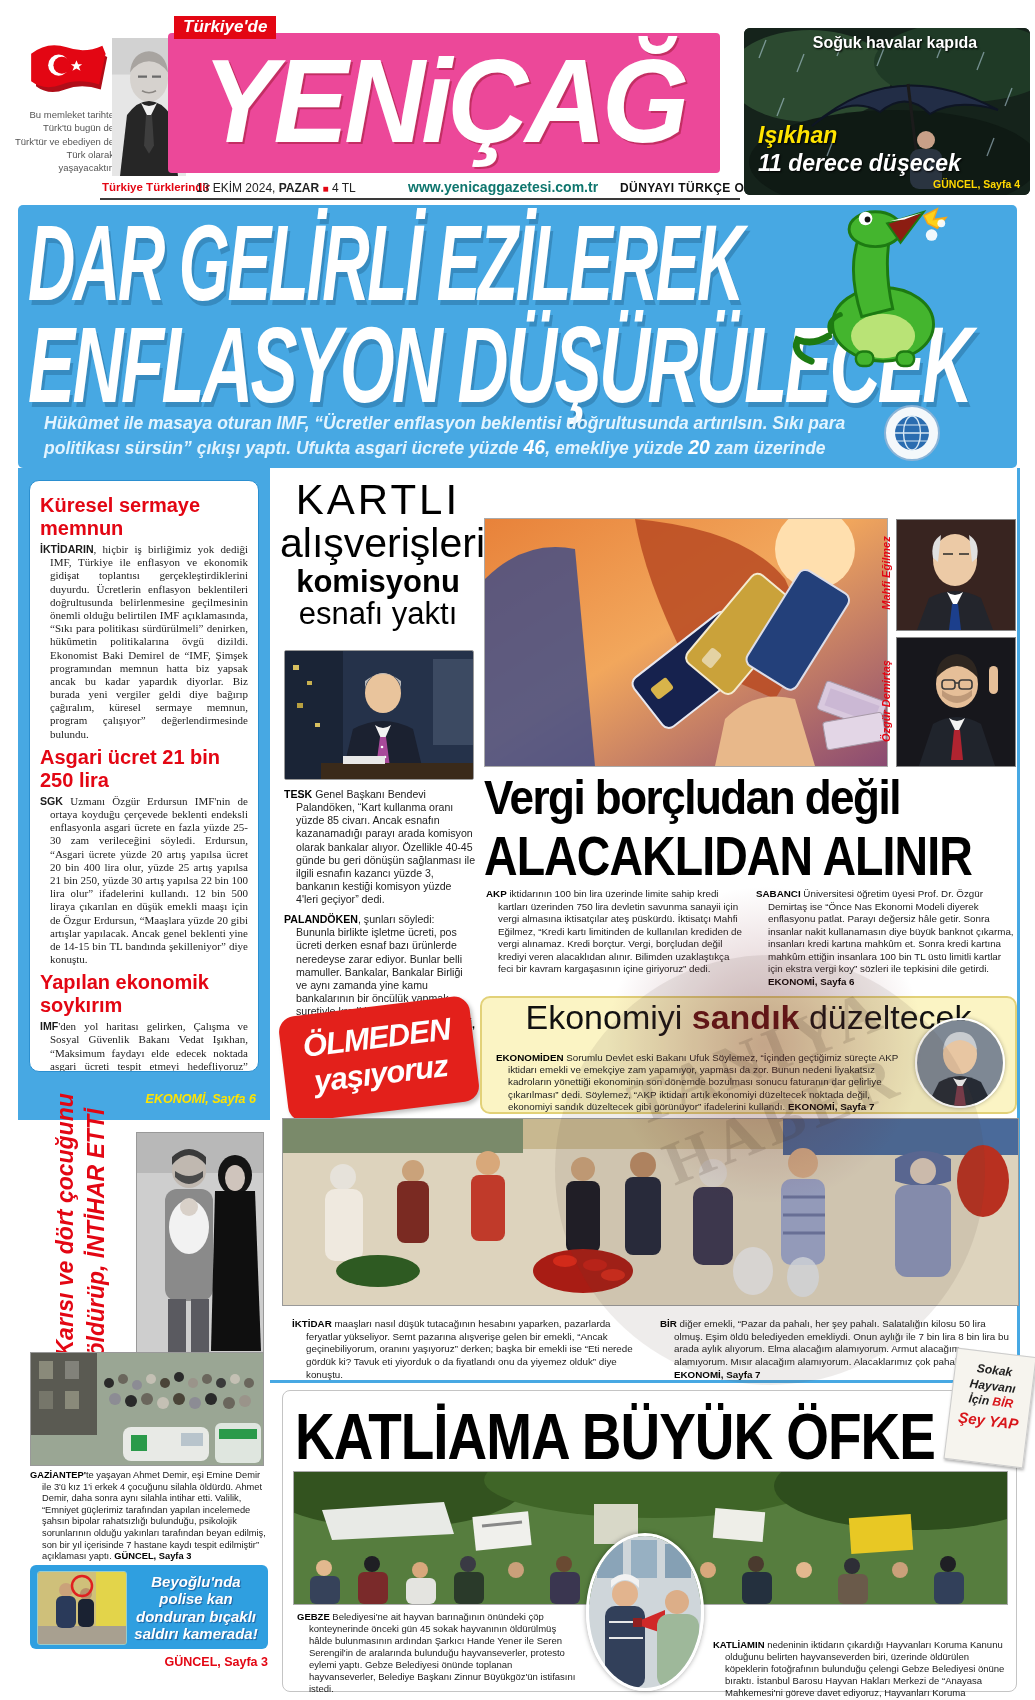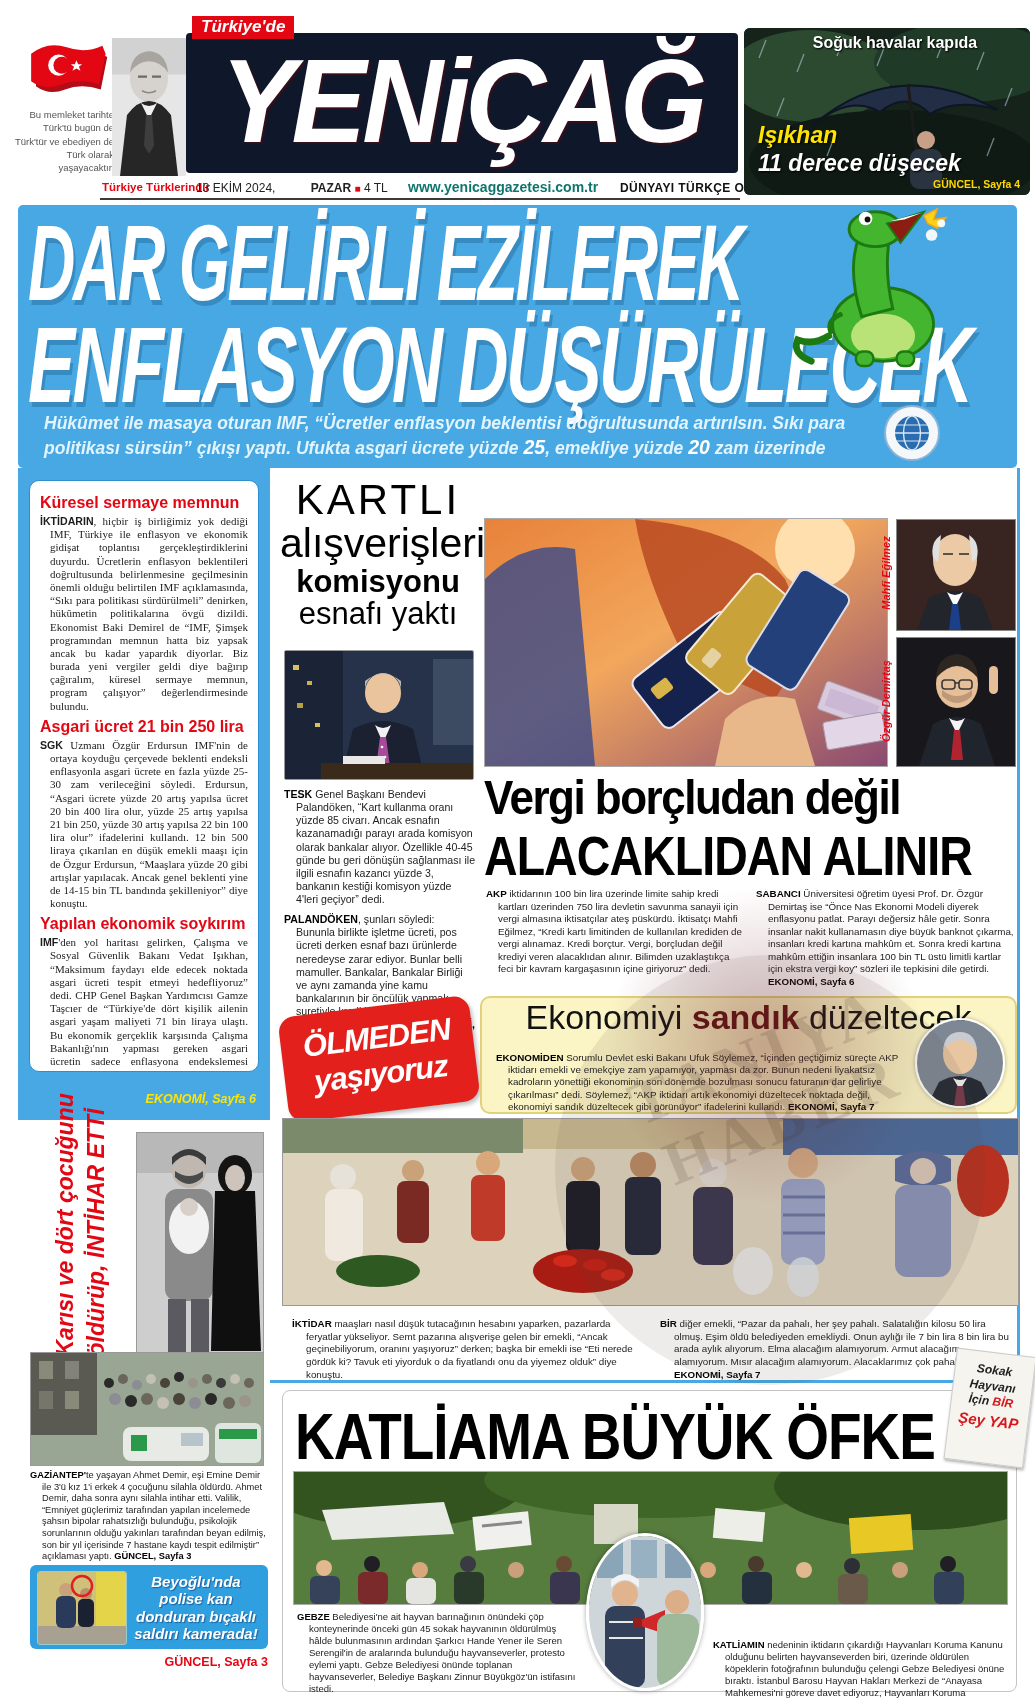--- a/index.html
+++ b/index.html
@@ -2,30 +2,30 @@
 <html lang="tr"><head>
 <meta charset="utf-8">
 <style>
   html,body{margin:0;padding:0;background:#fff;}
   .page{position:relative;width:1035px;height:1700px;background:#fff;overflow:hidden;
         font-family:"Liberation Sans",sans-serif;color:#111;}
   .abs{position:absolute;}
 
   
   .motto{left:14px;top:108px;width:100px;text-align:right;font-size:9.5px;color:#555;line-height:1.4;}
-  .logo-block{left:186px;top:33px;width:552px;height:140px;background:#0f172a;border-radius:4px;}
+  .logo-block{left:168px;top:33px;width:552px;height:140px;background:#ec4899;border-radius:4px;}
   .kicker{position:absolute;left:6px;top:-17px;background:#e30613;color:#fff;font-weight:bold;
           font-style:italic;font-size:17px;padding:1px 9px 2px;}
   .logo-text{position:absolute;left:0;top:0;width:100%;height:140px;line-height:138px;text-align:center;
           color:#fff;font-weight:bold;font-style:italic;font-size:112px;letter-spacing:-4px;
           transform:scale(1.0,1.06);transform-origin:center;white-space:nowrap;
           text-shadow:2px 2px 0 rgba(120,0,0,.35);}
   .slogan{left:102px;top:181px;font-size:11.5px;font-weight:bold;color:#e30613;}
   .dateline{left:196px;top:181px;font-size:12px;color:#222;}
-  .dateline b{font-weight:bold;margin-left:32px;}
+  .dateline b{font-weight:bold;}
   .sq{color:#e30613;font-size:10px;}
   .website{left:408px;top:179px;font-size:14px;font-weight:bold;color:#0f766e;}
   .tagline{left:620px;top:181px;font-size:12px;font-weight:bold;letter-spacing:.4px;color:#111;}
   .mast-rule{left:100px;top:198px;width:640px;height:2px;background:#3a3a3a;}
   .weather{left:744px;top:28px;width:286px;height:167px;border-radius:6px;overflow:hidden;background:#15231b;}
   .weather-title{position:absolute;left:0;top:6px;width:100%;text-align:center;color:#fff;
           font-weight:bold;font-size:16px;text-shadow:1px 1px 2px #000;padding-left:8px;}
   .weather-hi{position:absolute;left:14px;top:94px;color:#ffe400;font-weight:bold;font-style:italic;
           font-size:23px;text-shadow:1px 1px 2px #000;}
   .weather-l2{position:absolute;left:14px;top:122px;color:#fff;font-weight:bold;font-style:italic;
@@ -44,21 +44,21 @@
   .hero-sub .num{color:#fff;font-size:19.5px;}
   .imf-badge{position:absolute;left:866px;top:200px;width:56px;height:56px;}
   .dino{position:absolute;left:768px;top:-6px;width:165px;height:172px;}
 
   
   .content-frame{left:270px;top:468px;width:747px;height:912px;border-right:3px solid #47a8e3;
           border-bottom:3px solid #47a8e3;pointer-events:none;}
   .left-strip{left:18px;top:468px;width:252px;height:652px;background:#47a8e3;}
   .left-card{position:absolute;left:11px;top:12px;width:230px;height:592px;background:#fff;
           border-radius:10px;border:1px solid #2b8fd0;padding:8px 10px;box-sizing:border-box;overflow:hidden;}
-  .red-h{color:#e30613;font-size:16px;font-weight:bold;margin:5px 0 3px;}
+  .red-h{color:#e30613;font-size:20px;font-weight:bold;margin:5px 0 3px;}
   .serif-p{font-family:"Liberation Serif",serif;font-size:11px;line-height:1.2;text-align:justify;
           padding-left:10px;text-indent:-10px;margin:0 0 5px;color:#1c1c1c;}
   .lead{font-weight:bold;font-family:"Liberation Sans",sans-serif;font-size:10.6px;}
   .left-tag{position:absolute;right:14px;bottom:14px;color:#ffe400;font-weight:bold;
           font-style:italic;font-size:12.5px;}
 
   
   .mid-col{left:280px;top:478px;width:196px;text-align:center;color:#000;}
   .mid-h1{font-size:42px;font-weight:500;letter-spacing:3px;line-height:1.05;}
   .mid-h2{font-size:41px;font-weight:400;line-height:1.06;}
@@ -242,21 +242,21 @@
         <circle cx="84" cy="20" r="3" fill="#111"></circle>
       <path d="M142 16 l14 -7 -4 11 13 -2 -9 11 -10 -5 Z" fill="#ffd21a" stroke="#f5a61a" stroke-width="1.5"></path>
       <circle cx="150" cy="36" r="6" fill="#fff" opacity="0.92"></circle>
       <circle cx="160" cy="24" r="4" fill="#fff" opacity="0.92"></circle>
       <path d="M56 118 q-14 6 -10 18" stroke="#1d7a12" stroke-width="5" fill="none" stroke-linecap="round"></path>
       <rect x="72" y="156" width="18" height="15" rx="7" fill="#44b52e" stroke="#1d7a12" stroke-width="2.5"></rect>
       <rect x="114" y="156" width="18" height="15" rx="7" fill="#44b52e" stroke="#1d7a12" stroke-width="2.5"></rect>
     </svg>
 
     <div class="hero-sub">
-      <span>Hükûmet ile masaya oturan IMF, “Ücretler enflasyon beklentisi doğrultusunda artırılsın. Sıkı para politikası sürsün” çıkışı yaptı. Ufukta asgari ücrete yüzde </span><span class="num">25</span><span>, emekliye yüzde </span><span class="num">20</span><span> zam üzerinde</span>
+      <span>Hükûmet ile masaya oturan IMF, “Ücretler enflasyon beklentisi doğrultusunda artırılsın. Sıkı para politikası sürsün” çıkışı yaptı. Ufukta asgari ücrete yüzde </span><span class="num">46</span><span>, emekliye yüzde </span><span class="num">20</span><span> zam üzerinde</span>
     </div>
 
     <svg class="imf-badge" viewBox="0 0 56 56">
       <circle cx="28" cy="28" r="27" fill="#f4f8fb" stroke="#8ab4d8" stroke-width="2"></circle>
       <circle cx="28" cy="28" r="17" fill="#2a6cb0"></circle>
       <ellipse cx="28" cy="28" rx="8.5" ry="17" fill="none" stroke="#d8e8f4" stroke-width="1.4"></ellipse>
       <line x1="11" y1="28" x2="45" y2="28" stroke="#d8e8f4" stroke-width="1.4"></line>
       <line x1="13" y1="20" x2="43" y2="20" stroke="#d8e8f4" stroke-width="1"></line>
       <line x1="13" y1="36" x2="43" y2="36" stroke="#d8e8f4" stroke-width="1"></line>
     </svg>

